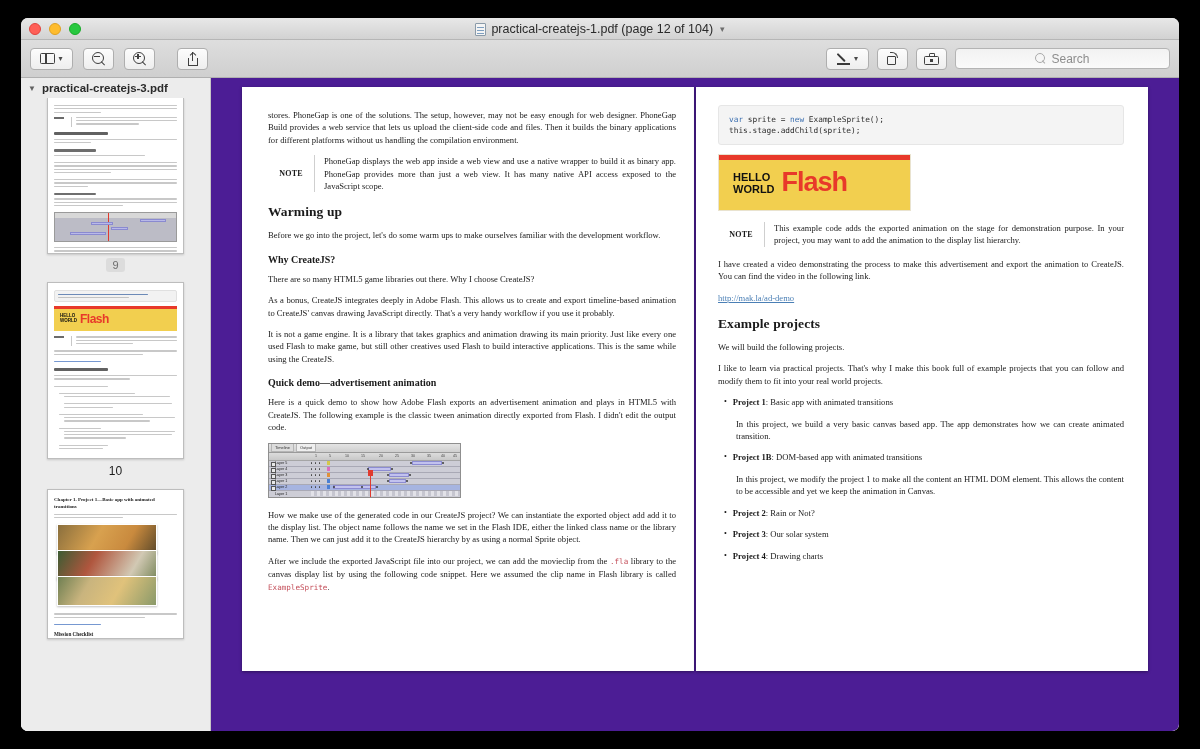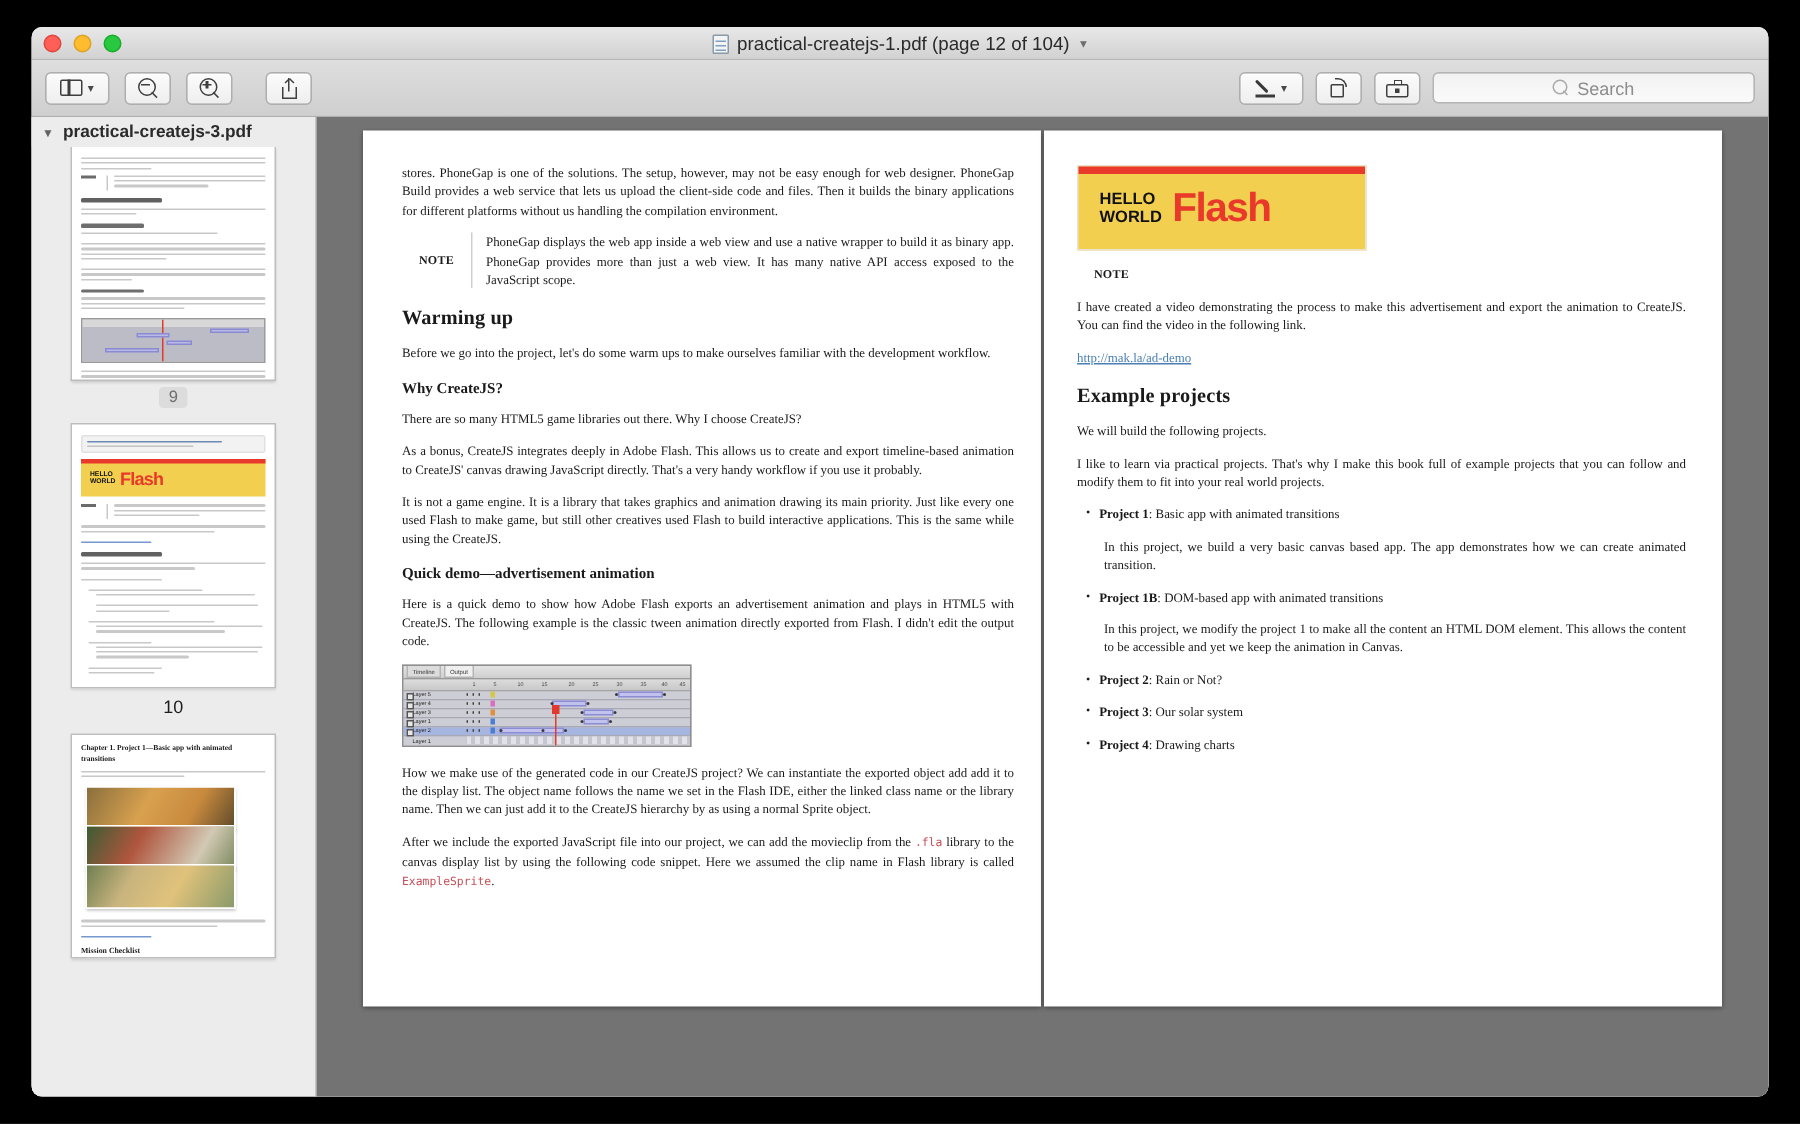--- a/index.html
+++ b/index.html
@@ -243,21 +243,21 @@
   .mini-photo {
     position: absolute; left: 3px; width: 100px; height: 30px; border: 1px solid #fff;
     box-shadow: 0 1px 2px rgba(0,0,0,.25);
   }
   .mp1 { top: 0; background: linear-gradient(120deg,#8a6f3d,#d8a14f 40%,#c98a3e 70%,#5e4a2a); }
   .mp2 { top: 26px; background: linear-gradient(120deg,#3c5c33,#b0563e 35%,#d2c9b4 75%,#7d8a5e); }
   .mp3 { top: 52px; background: linear-gradient(120deg,#6f7f52,#c9b47e 30%,#e0c27b 60%,#8a9a6a); }
 
   
   .docarea {
-    flex: 1 1 auto; background: #737373;
+    flex: 1 1 auto; background: #4c1d95;
     display: flex; justify-content: center;
     padding-top: 9px;
     min-height: 0; position: relative;
     overflow: hidden;
   }
   .pages { display: flex; gap: 2px; }
   .page {
     width: 452px; height: 584px;
     background: #fff;
     box-shadow: 0 1px 3px rgba(0,0,0,.4);
@@ -698,28 +698,33 @@
                 <span class="tl-playhead"></span>
               </div>
             </div>
 
             <p>How we make use of the generated code in our CreateJS project? We can instantiate the exported object add add it to the display list. The object name follows the name we set in the Flash IDE, either the linked class name or the library name. Then we can just add it to the CreateJS hierarchy by as using a normal Sprite object.</p>
 
             <p><span>After we include the exported JavaScript file into our project, we can add the movieclip from the </span><span class="inline-code">.fla</span><span> library to the canvas display list by using the following code snippet. Here we assumed the clip name in Flash library is called </span><span class="inline-code">ExampleSprite</span><span>.</span></p>
           </div>
 
           <div class="page right">
+            <div class="codeblock">
+              <div><span class="kw">var</span><span> sprite = </span><span class="kw">new</span><span> ExampleSprite();</span></div>
+              <div>this.stage.addChild(sprite);</div>
+            </div>
 
             <div class="banner">
               <div class="hw"><span>HELLO</span><br><span>WORLD</span></div>
               <div class="fl">Flash</div>
             </div>
 
             <div class="note-block">
               <div class="note-label">NOTE</div>
+              <div class="note-body">This example code adds the exported animation on the stage for demonstration purpose. In your project, you may want to add the animation to the display list hierarchy.</div>
             </div>
 
             <p>I have created a video demonstrating the process to make this advertisement and export the animation to CreateJS. You can find the video in the following link.</p>
             <p style="margin-bottom:11px;"><a class="link" href="#">http://mak.la/ad-demo</a></p>
 
             <h2>Example projects</h2>
             <p>We will build the following projects.</p>
             <p>I like to learn via practical projects. That's why I make this book full of example projects that you can follow and modify them to fit into your real world projects.</p>
 
             <ul class="projects">

